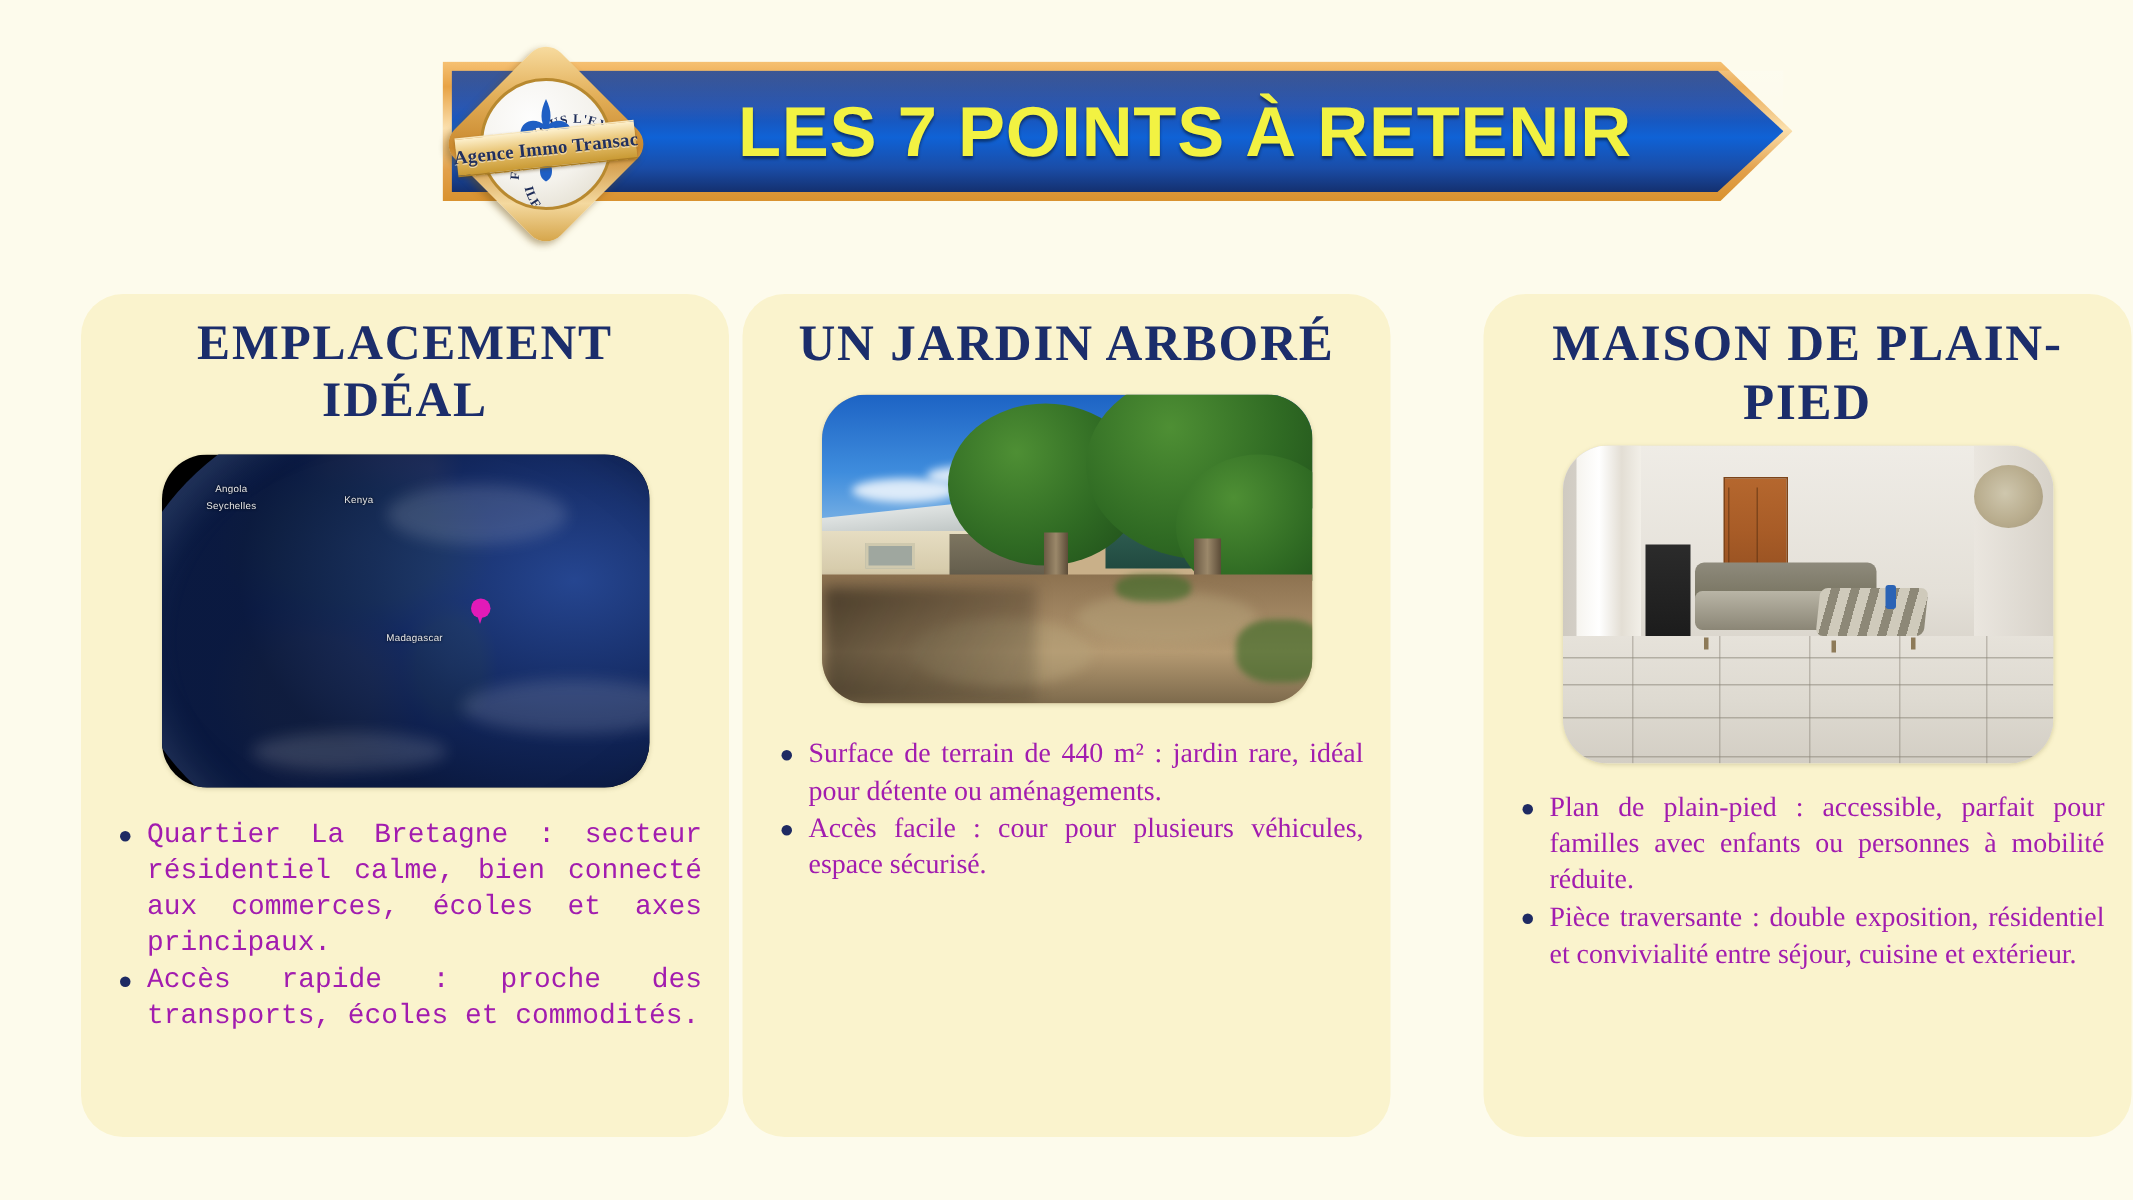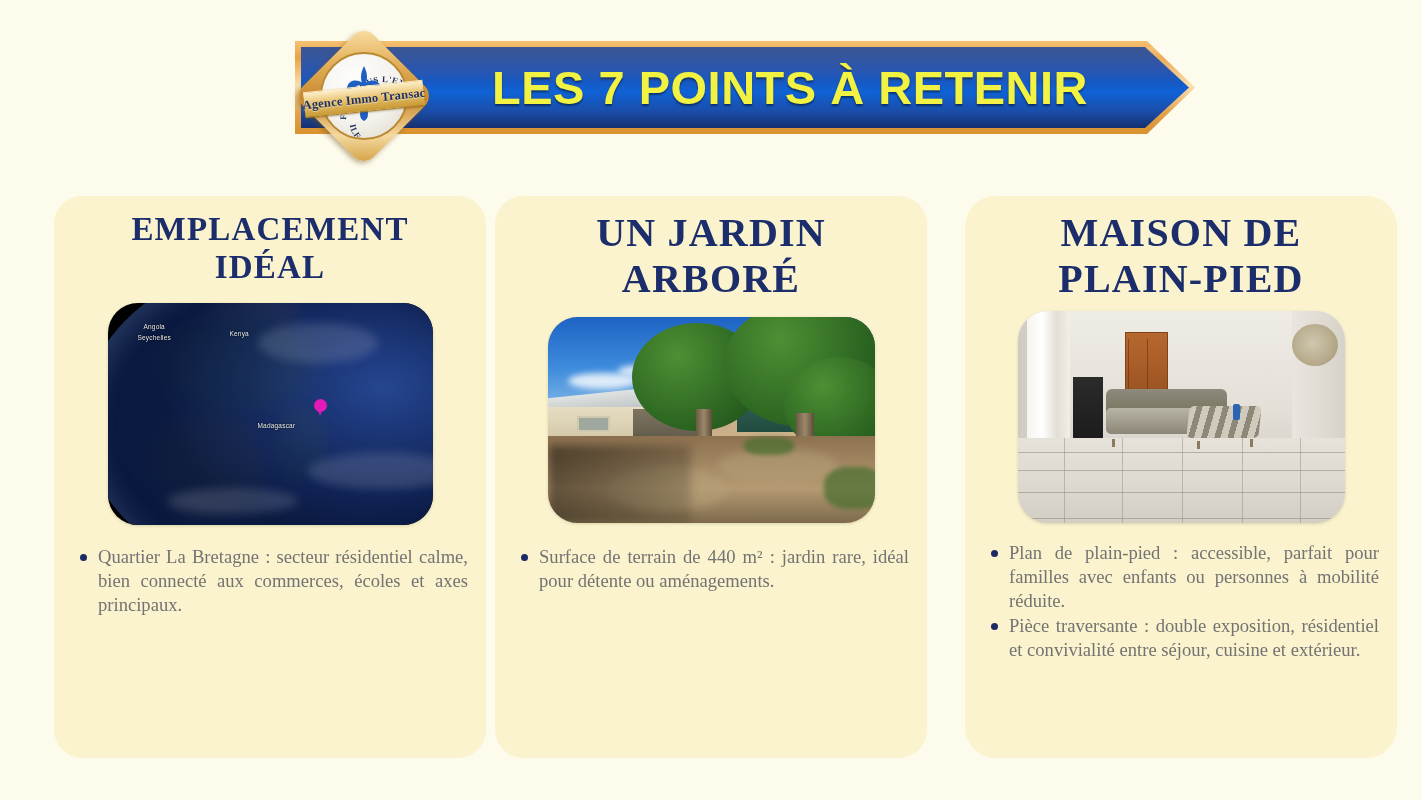--- a/index.html
+++ b/index.html
@@ -99,66 +99,66 @@
   .cards{
     position:absolute; left:0; top:196px; width:1422px; height:580px;
   }
   .card{
     position:absolute; top:0; width:432px; height:562px;
     background:#faf3cd;
     border-radius:28px;
   }
   .card.c1{ left:20px;margin-left:34px; }
   .card.c2{ left:495px; }
-  .card.c3{ left:965px;border-radius:31px; }
+  .card.c3{ left:989px; }
 
   .card-title{
     margin:14px 18px 0 18px;
     text-align:center;
     color:#1b2d6b;
     font-family:"Liberation Serif", serif;
     font-weight:bold;
     font-size:33px;
     line-height:1.16;
     letter-spacing:1.2px;
   }
-  .card.c2 .card-title, .card.c3 .card-title{ font-size:40px;text-align:center; }
+  .card.c2 .card-title, .card.c3 .card-title{ font-size:34px;text-align:center; }
 
   .photo{
     position:relative;
     margin:14px auto 0 auto;
     border-radius:30px;
     overflow:hidden;
     box-shadow:0 1px 3px rgba(120,110,60,.25);
   }
   .card.c1 .photo{ width:325px; height:222px; margin-top:16px; }
   .card.c2 .photo{ width:327px; height:206px; margin-top:14px; }
   .card.c3 .photo{ width:327px; height:212px; margin-top:8px; }
 
   .bullets{
     margin:18px 18px 0 22px;
-    color:#737373;
+    color:#a21caf;
     font-family:"Liberation Serif", serif;
     font-size:18.6px;
     line-height:1.30;
     text-align:justify;
   }
   .bullets li{
     list-style:none;
     position:relative;
     padding-left:22px;
     margin-bottom:1px;
   }
   .bullets li::before{
     content:"";
     position:absolute; left:4px; top:9px;
     width:7px; height:7px; border-radius:50%;
     background:#1e2a63;
   }
-  .card.c1 .bullets{ margin-top:20px; }
+  .card.c1 .bullets{ margin-top:20px;font-family:Liberation Mono, monospace; }
   .card.c2 .bullets{ margin-top:22px; }
   .card.c3 .bullets{ }
 
   
   .globe{ position:absolute; inset:0; background:#000; }
   .globe .earth{
     position:absolute; left:-26px; top:-48px; width:430px; height:330px;
     border-radius:50%;
     background:
       radial-gradient(ellipse 52% 46% at 70% 40%, rgba(40,72,150,.85) 0%, rgba(18,38,92,.9) 60%, rgba(10,24,62,.95) 100%),
@@ -389,20 +389,21 @@
           <div class="lbl" style="left:150px;top:119px;">Madagascar</div>
           <div class="pin">
             <div class="head"></div>
             <div class="tip"></div>
           </div>
         </div>
       </div>
 
       <ul class="bullets">
         <li>Quartier La Bretagne : secteur résidentiel calme, bien connecté aux commerces, écoles et axes principaux.</li>
+        <li>Accès rapide : proche des transports, écoles et commodités.</li>
       </ul>
     </div>
 
     <div class="card c2">
       <div class="card-title">UN JARDIN ARBORÉ</div>
 
       <div class="photo">
         <div class="garden">
           <div class="sky"></div>
           <div class="cloud" style="left:20px;top:56px;width:70px;height:16px;"></div>
@@ -422,20 +423,21 @@
           <div class="dirt" style="left:60px;top:150px;width:120px;height:44px;"></div>
           <div class="dirt" style="left:170px;top:132px;width:120px;height:34px;"></div>
           <div class="grass" style="left:276px;top:150px;width:60px;height:42px;"></div>
           <div class="grass" style="left:196px;top:120px;width:50px;height:18px;"></div>
           <div class="shadow"></div>
         </div>
       </div>
 
       <ul class="bullets">
         <li>Surface de terrain de 440 m² : jardin rare, idéal pour détente ou aménagements.</li>
+        <li>Accès facile : cour pour plusieurs véhicules, espace sécurisé.</li>
       </ul>
     </div>
 
     <div class="card c3">
       <div class="card-title">MAISON DE PLAIN-PIED</div>
 
       <div class="photo">
         <div class="room">
           <div class="wallback"></div>
           <div class="wallleft"></div>

